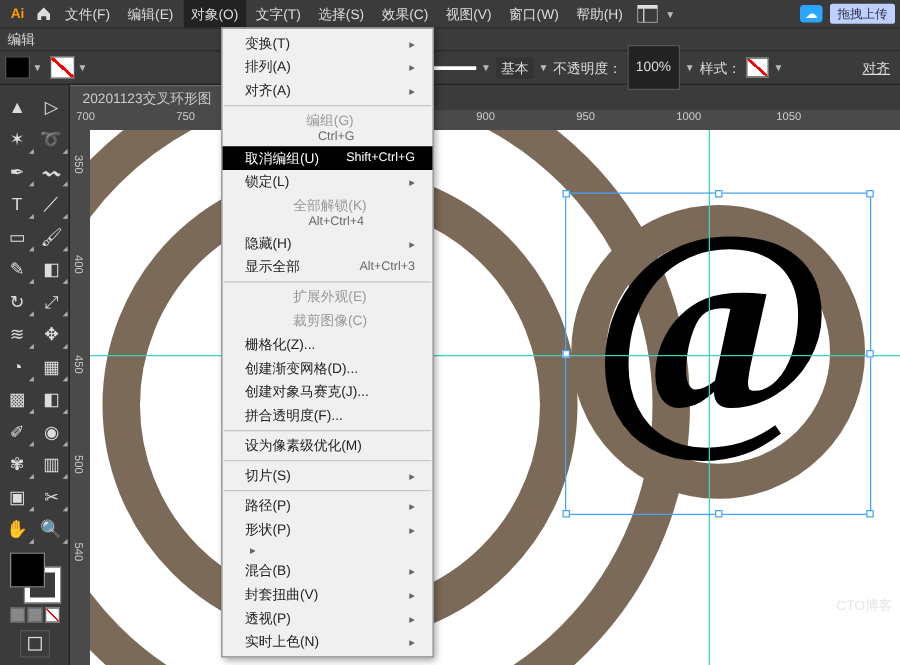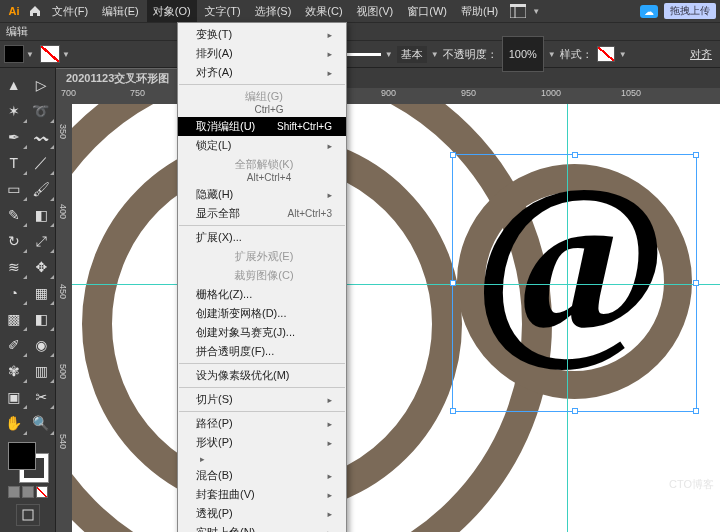--- a/index.html
+++ b/index.html
@@ -22,21 +22,21 @@
   .swatch.none { background:#fff; position:relative; }
   .swatch.none::after { content:""; position:absolute; inset:0; background:linear-gradient(to top right,transparent 45%,red 45%,red 55%,transparent 55%); }
   .mini-dd { display:flex; align-items:center; gap:2px; }
   .dd-arrow { font-size:8px; color:#bbb; }
   .stroke-wrap { display:flex; align-items:center; gap:4px; margin-left:260px;}
   .stroke-line { width:45px; height:3px; background:#fff; }
   .label-box { background:#333; padding:1px 4px; }
   .num-box { background:#222; padding:11px 6px; border:1px solid #555; }
   
   .doctab { height:20px; background:#3b3b3b; display:flex; align-items:center; padding-left:56px; color:#ccc; }
-  .doctab .tab { background:#4a4a4a; padding:2px 10px; border-top:1px solid #666;font-weight:bold; }
+  .doctab .tab { background:#4a4a4a; padding:2px 10px; border-top:1px solid #666; }
   
   .ruler-h { position:absolute; left:56px; right:0; top:88px; height:16px; background:#4a4a4a; display:flex; }
   .ruler-h .tick { position:absolute; top:0; font-size:9px; color:#ccc; }
   .ruler-v { position:absolute; left:56px; top:104px; bottom:0; width:16px; background:#4a4a4a; }
   .ruler-v .tick { position:absolute; left:2px; font-size:9px; color:#ccc; writing-mode:vertical-rl; }
   
   .canvas { position:absolute; left:72px; right:0; top:104px; bottom:0; background:#fff; overflow:hidden; }
   .ring { position:absolute; border-radius:50%; border:30px solid #7b6a58; }
   .ring.big { width:560px; height:560px; left:-80px; top:-60px; }
   .ring.mid { width:380px; height:380px; left:10px; top:30px; }
@@ -139,21 +139,21 @@
   </div>
   <span class="align-label">对齐</span>
 </div>
 
 <div class="doctab">
     <div class="tab">20201123交叉环形图</div>
   </div>
 
 <div class="ruler-h">
   <span class="tick" style="left:5px">700</span>
-  <span class="tick" style="left:74px">750</span>
+  <span class="tick" style="left:85px">750</span>
   <span class="tick" style="left:165px">800</span>
   <span class="tick" style="left:245px">850</span>
   <span class="tick" style="left:325px">900</span>
   <span class="tick" style="left:405px">950</span>
   <span class="tick" style="left:485px">1000</span>
   <span class="tick" style="left:565px">1050</span>
 </div>
 
 <div class="ruler-v">
   <span class="tick" style="top:20px">350</span>
@@ -216,23 +216,20 @@
     </div>
     <div class="dd-item">
       <span class="lbl">隐藏(H)</span>
       <span class="sub">▸</span>
     </div>
     <div class="dd-item">
       <span class="lbl">显示全部</span>
       <span class="sc">Alt+Ctrl+3</span>
     </div>
     <div class="dd-sep"></div>
-    <div class="dd-item">
-      <span class="lbl">扩展(X)...</span>
-    </div>
     <div class="dd-item dis">
       <span class="lbl">扩展外观(E)</span>
     </div>
     <div class="dd-item dis">
       <span class="lbl">裁剪图像(C)</span>
     </div>
     <div class="dd-item">
       <span class="lbl">栅格化(Z)...</span>
     </div>
     <div class="dd-item">

